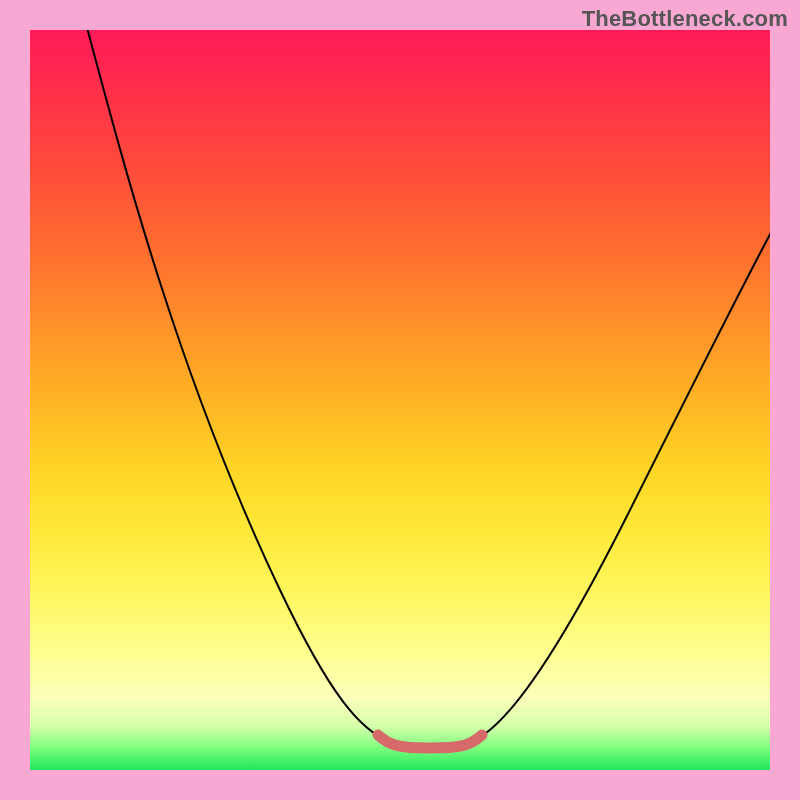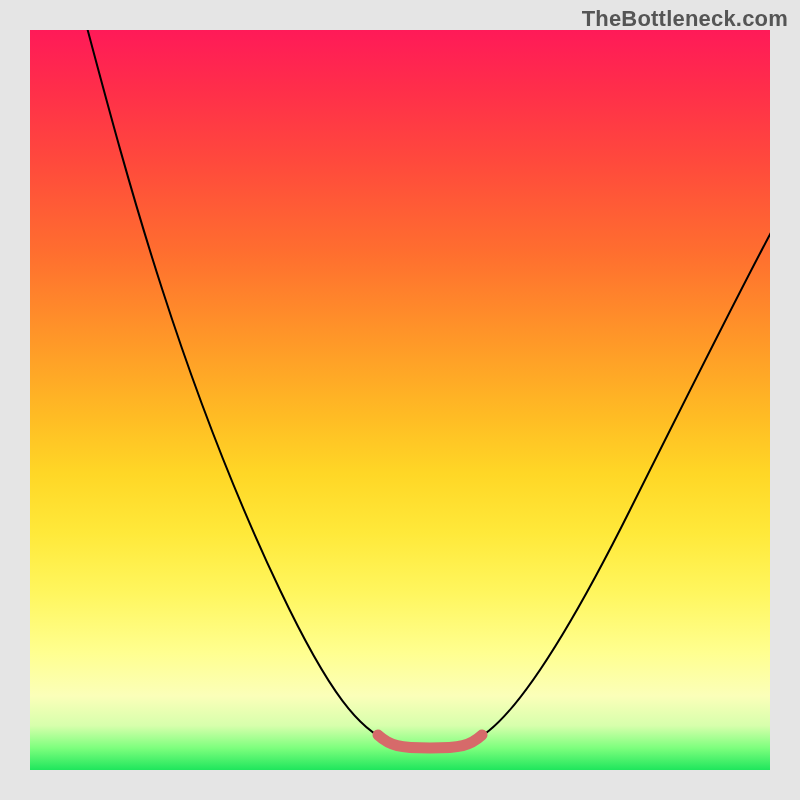--- a/index.html
+++ b/index.html
@@ -8,21 +8,21 @@
     width: 800px;
     height: 800px;
     background: #000;
     overflow: hidden;
     font-family: Arial, Helvetica, sans-serif;
   }
   .frame {
     position: relative;
     width: 800px;
     height: 800px;
-    background: #e5e5e5;
+    background: #f9a8d4;
   }
   .watermark {
     position: absolute;
     top: 6px;
     right: 12px;
     color: #555;
     font-size: 22px;
     font-weight: 600;
     letter-spacing: 0.2px;
     z-index: 10;

